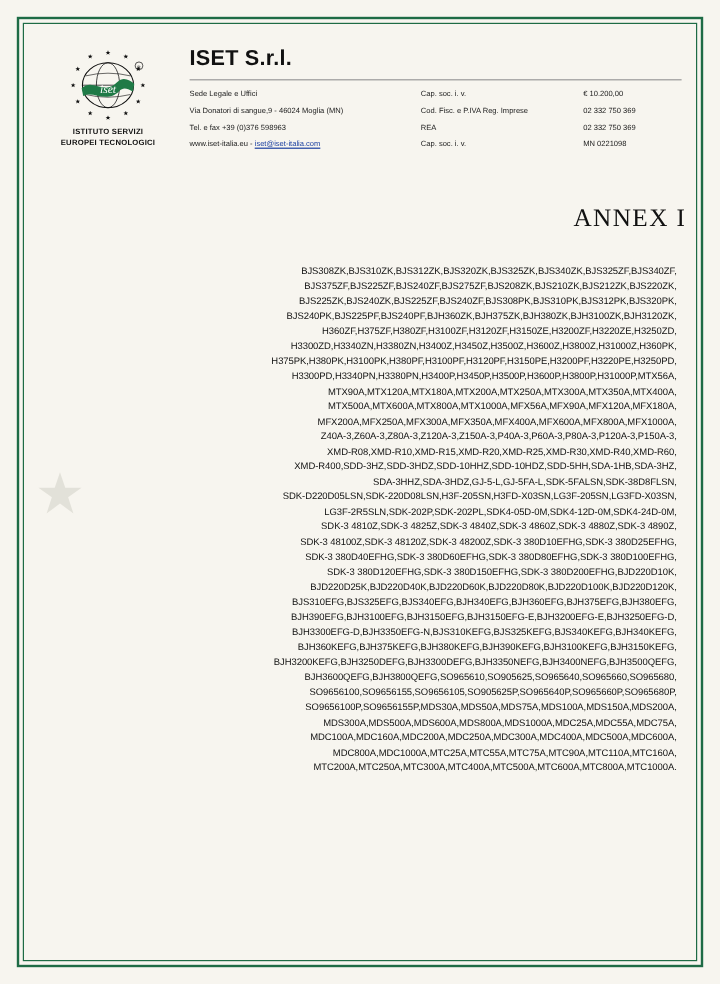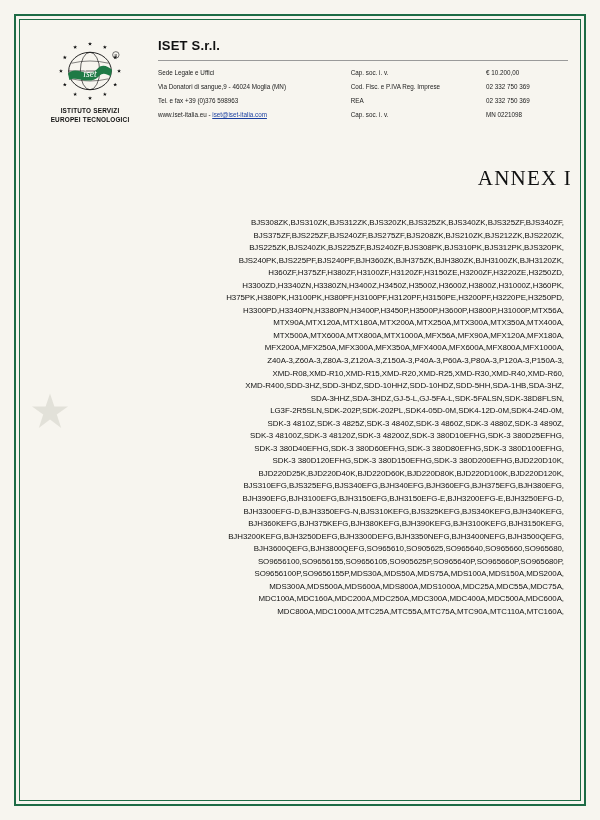--- a/index.html
+++ b/index.html
@@ -72,21 +72,21 @@
     font-weight: bold;
     letter-spacing: .2px;
     color: #111;
     line-height: 8.5px;
   }
   .company-block {
     flex: 1 1 auto;
     padding-left: 10px;
   }
   .company-name {
-    font-size: 13px;
+    font-size: 18px;
     font-weight: bold;
     color: #111;
     letter-spacing: .2px;
     margin: 0 0 7px 0;
   }
   .rule {
     height: 1px;
     background: #9a9a9a;
     margin: 3px 0 5px 0;
   }
@@ -264,33 +264,35 @@
         <div class="code-line">H3300ZD,H3340ZN,H3380ZN,H3400Z,H3450Z,H3500Z,H3600Z,H3800Z,H31000Z,H360PK,</div>
         <div class="code-line">H375PK,H380PK,H3100PK,H380PF,H3100PF,H3120PF,H3150PE,H3200PF,H3220PE,H3250PD,</div>
         <div class="code-line">H3300PD,H3340PN,H3380PN,H3400P,H3450P,H3500P,H3600P,H3800P,H31000P,MTX56A,</div>
         <div class="code-line">MTX90A,MTX120A,MTX180A,MTX200A,MTX250A,MTX300A,MTX350A,MTX400A,</div>
         <div class="code-line">MTX500A,MTX600A,MTX800A,MTX1000A,MFX56A,MFX90A,MFX120A,MFX180A,</div>
         <div class="code-line">MFX200A,MFX250A,MFX300A,MFX350A,MFX400A,MFX600A,MFX800A,MFX1000A,</div>
         <div class="code-line">Z40A-3,Z60A-3,Z80A-3,Z120A-3,Z150A-3,P40A-3,P60A-3,P80A-3,P120A-3,P150A-3,</div>
         <div class="code-line">XMD-R08,XMD-R10,XMD-R15,XMD-R20,XMD-R25,XMD-R30,XMD-R40,XMD-R60,</div>
         <div class="code-line">XMD-R400,SDD-3HZ,SDD-3HDZ,SDD-10HHZ,SDD-10HDZ,SDD-5HH,SDA-1HB,SDA-3HZ,</div>
         <div class="code-line">SDA-3HHZ,SDA-3HDZ,GJ-5-L,GJ-5FA-L,SDK-5FALSN,SDK-38D8FLSN,</div>
+        <div class="code-line">SDK-D220D05LSN,SDK-220D08LSN,H3F-205SN,H3FD-X03SN,LG3F-205SN,LG3FD-X03SN,</div>
         <div class="code-line">LG3F-2R5SLN,SDK-202P,SDK-202PL,SDK4-05D-0M,SDK4-12D-0M,SDK4-24D-0M,</div>
         <div class="code-line">SDK-3 4810Z,SDK-3 4825Z,SDK-3 4840Z,SDK-3 4860Z,SDK-3 4880Z,SDK-3 4890Z,</div>
         <div class="code-line">SDK-3 48100Z,SDK-3 48120Z,SDK-3 48200Z,SDK-3 380D10EFHG,SDK-3 380D25EFHG,</div>
         <div class="code-line">SDK-3 380D40EFHG,SDK-3 380D60EFHG,SDK-3 380D80EFHG,SDK-3 380D100EFHG,</div>
         <div class="code-line">SDK-3 380D120EFHG,SDK-3 380D150EFHG,SDK-3 380D200EFHG,BJD220D10K,</div>
         <div class="code-line">BJD220D25K,BJD220D40K,BJD220D60K,BJD220D80K,BJD220D100K,BJD220D120K,</div>
         <div class="code-line">BJS310EFG,BJS325EFG,BJS340EFG,BJH340EFG,BJH360EFG,BJH375EFG,BJH380EFG,</div>
         <div class="code-line">BJH390EFG,BJH3100EFG,BJH3150EFG,BJH3150EFG-E,BJH3200EFG-E,BJH3250EFG-D,</div>
         <div class="code-line">BJH3300EFG-D,BJH3350EFG-N,BJS310KEFG,BJS325KEFG,BJS340KEFG,BJH340KEFG,</div>
         <div class="code-line">BJH360KEFG,BJH375KEFG,BJH380KEFG,BJH390KEFG,BJH3100KEFG,BJH3150KEFG,</div>
         <div class="code-line">BJH3200KEFG,BJH3250DEFG,BJH3300DEFG,BJH3350NEFG,BJH3400NEFG,BJH3500QEFG,</div>
         <div class="code-line">BJH3600QEFG,BJH3800QEFG,SO965610,SO905625,SO965640,SO965660,SO965680,</div>
         <div class="code-line">SO9656100,SO9656155,SO9656105,SO905625P,SO965640P,SO965660P,SO965680P,</div>
         <div class="code-line">SO9656100P,SO9656155P,MDS30A,MDS50A,MDS75A,MDS100A,MDS150A,MDS200A,</div>
         <div class="code-line">MDS300A,MDS500A,MDS600A,MDS800A,MDS1000A,MDC25A,MDC55A,MDC75A,</div>
         <div class="code-line">MDC100A,MDC160A,MDC200A,MDC250A,MDC300A,MDC400A,MDC500A,MDC600A,</div>
         <div class="code-line">MDC800A,MDC1000A,MTC25A,MTC55A,MTC75A,MTC90A,MTC110A,MTC160A,</div>
+        <div class="code-line">MTC200A,MTC250A,MTC300A,MTC400A,MTC500A,MTC600A,MTC800A,MTC1000A.</div>
       </div>
 
   </div>
 </div>
 
 </body></html>

